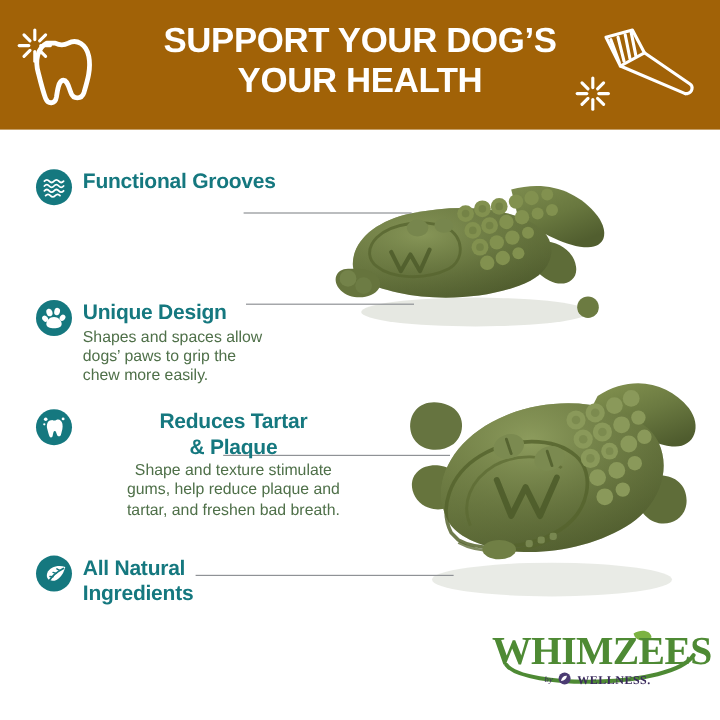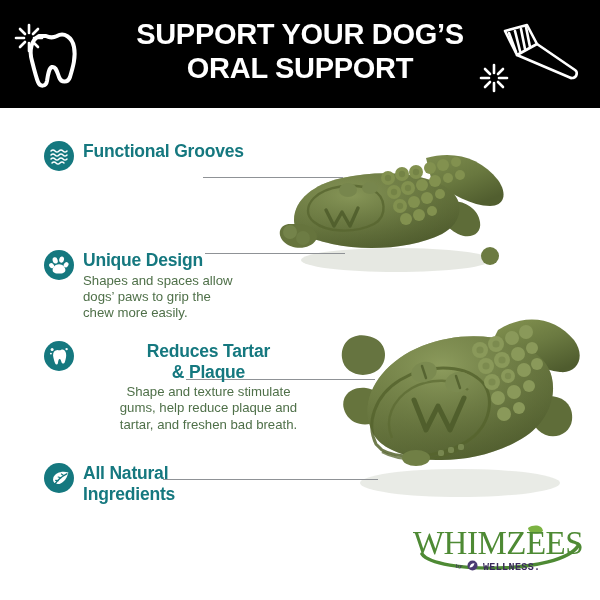--- a/index.html
+++ b/index.html
@@ -22,21 +22,21 @@
     overflow: hidden;
   }
 
   
   .header {
     position: absolute;
     left: 0;
     top: 0;
     width: 600px;
     height: 108px;
-    background: #000000;
+    background: #a16207;
     overflow: hidden;
   }
   .header-title {
     position: absolute;
     left: 100px;
     top: 17px;
     width: 400px;
     text-align: center;
     color: #ffffff;
     font-family: "Liberation Sans", sans-serif;
@@ -58,21 +58,21 @@
   
   .features {
     position: absolute;
     left: 0;
     top: 108px;
     width: 330px;
     height: 492px;
   }
   .feature {
     position: absolute;
-    left: 44px;
+    left: 30px;
     width: 290px;
   }
   .feature-1 { top: 33px; }
   .feature-2 { top: 130px; margin-top: 12px; }
   .feature-3 { top: 233px; text-align: center; }
   .feature-4 { top: 355px; }
 
   .badge {
     position: absolute;
     left: 0;
@@ -133,21 +133,21 @@
     height: 56px;
   }
   .logo-word {
     position: absolute;
     left: 0;
     top: 2px;
     width: 176px;
     text-align: center;
     color: #4e8a34;
     font-family: "Liberation Serif", serif;
-    font-weight: normal;
+    font-weight: bold;
     font-size: 33px;
     line-height: 34px;
     letter-spacing: -0.5px;
   }
   .logo-sub {
     position: absolute;
     left: 0;
     top: 36px;
     width: 176px;
     text-align: center;
@@ -158,21 +158,20 @@
     letter-spacing: 0.2px;
   }
   .logo-sub .by {
     font-size: 7px;
     font-style: italic;
     vertical-align: top;
   }
   .logo-sub .wellness {
     font-weight: bold;
     letter-spacing: 0.4px;
-    font-family: Liberation Mono, monospace;
   }
   .logo-swoosh {
     position: absolute;
     left: 0;
     top: 0;
   }
 </style>
 </head>
 <body>
 
@@ -194,21 +193,21 @@
     </svg>
 
     <svg class="hdr-icon icon-tooth-outline" width="56" height="62" viewBox="0 0 56 62">
       <path d="M13 9 C5 13 3 24 6 34 C8 42 10 50 12 55 C14 60 20 60 21 54
                C22 47 23 41 26 40 C30 39 31 45 33 50 C35 56 42 56 44 50
                C47 40 50 30 48 20 C46 10 38 5 31 9 C27 11 24 11 20 9 Z" fill="none" stroke="#ffffff" stroke-width="4" stroke-linejoin="round"></path>
     </svg>
 
     <div class="header-title">
       <span>SUPPORT YOUR DOG’S</span>
-      <span class="line2">ORAL SUPPORT</span>
+      <span class="line2">YOUR HEALTH</span>
     </div>
 
     <svg class="hdr-icon icon-brush" width="82" height="62" viewBox="0 0 82 62">
       <g fill="none" stroke="#ffffff" stroke-width="2.6" stroke-linecap="round" stroke-linejoin="round">
         <path d="M8 9 L30 3 L40 22 L20 33 Z"></path>
         <path d="M20 33 L74 56"></path>
         <path d="M40 22 L78 48 C81 50 80 55 76 56 L74 56"></path>
         <line x1="12" y1="11" x2="19" y2="30"></line>
         <line x1="18" y1="9" x2="23" y2="29"></line>
         <line x1="24" y1="7" x2="28" y2="27"></line>

